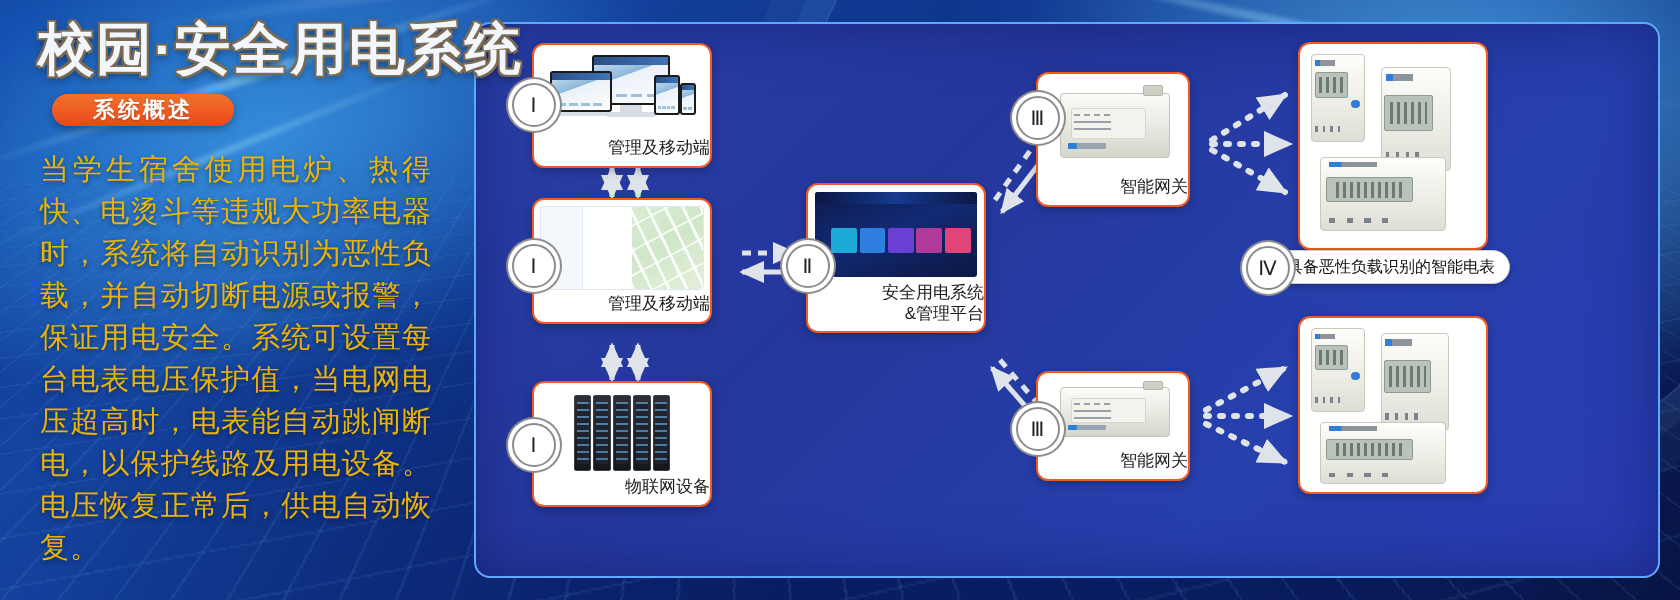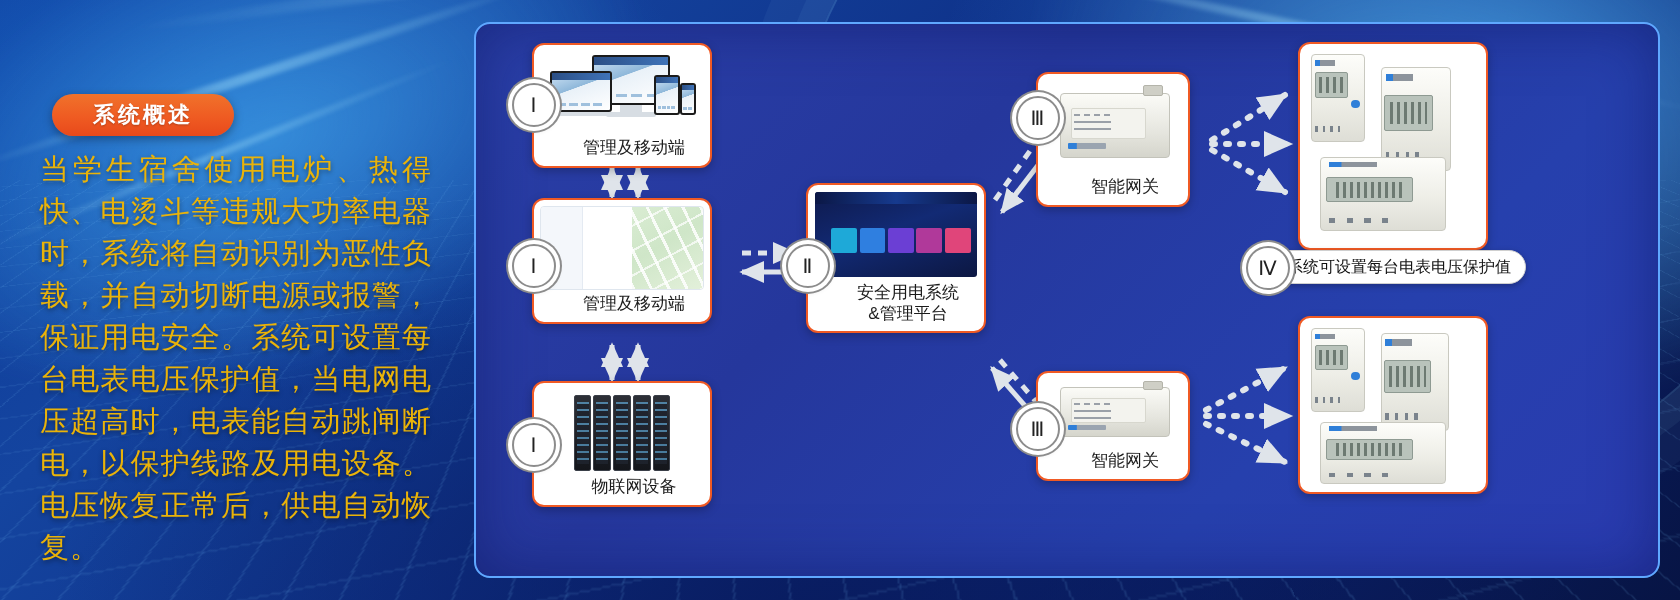--- a/index.html
+++ b/index.html
@@ -50,21 +50,21 @@
     position:absolute; left:38px; top:12px;
     font-size:56px; font-weight:bold; letter-spacing:2px;
     color:#f2f6ff;
     text-shadow:
       -2px -2px 0 #7a6b52, 2px -2px 0 #7a6b52, -2px 2px 0 #7a6b52, 2px 2px 0 #7a6b52,
       0 3px 10px rgba(0,0,0,.55);
     white-space:nowrap;
   }
   #pill {
     position:absolute; left:52px; top:94px;
-    width:182px; height:42px; border-radius:21px;
+    width:182px; height:32px; border-radius:21px;
     background: linear-gradient(180deg,#f0722b 0%, #ef5b22 55%, #e8491b 100%);
     color:#fff; font-size:22px; font-weight:bold; letter-spacing:3px;
     display:flex; align-items:center; justify-content:center;
     box-shadow: 0 3px 10px rgba(0,0,0,.35);
     text-shadow: 0 1px 2px rgba(0,0,0,.25);
   }
   #para {
     position:absolute; left:40px; top:148px; width:392px;
     color:#eab308; font-size:29px; line-height:42px; letter-spacing:1px;
     font-family:"DejaVu Serif", serif;
@@ -82,21 +82,21 @@
   }
 
   
   .card {
     position:absolute; background:#fff; border:2px solid #f05a24; border-radius:12px;
     display:flex; flex-direction:column; align-items:center; justify-content:flex-start;
     box-shadow: 0 3px 10px rgba(0,0,0,.25);
   }
   .card .cap {
     position:absolute; bottom:8px; left:0; right:0;
-    text-align:center; color:#1b1b1b; font-size:17px; line-height:21px; font-weight:500;margin-left:24px;
+    text-align:right; color:#1b1b1b; font-size:17px; line-height:21px; font-weight:500;margin-left:24px;
   }
   .card .cap.two { bottom:6px; }
   .thumb { position:absolute; left:0; right:0; top:8px; bottom:34px; display:flex; align-items:center; justify-content:center; }
 
   
   .badge {
     position:absolute; width:44px; height:44px; border-radius:50%;
     background:#fff; border:2px solid #8c8c8c;
     box-shadow: 0 0 0 4px #fff, 0 0 0 6px #8c8c8c, 0 2px 6px rgba(0,0,0,.35);
     display:flex; align-items:center; justify-content:center;
@@ -191,20 +191,21 @@
   <div class="glow2"></div>
   <div class="grid"></div>
   <div class="streak s1"></div>
   <div class="streak s2"></div>
   <div class="streak s3"></div>
   <div class="streak s4"></div>
   <div class="streak s5"></div>
 </div>
 
 <div id="left">
+  <div id="title">校园·安全用电系统</div>
   <div id="pill">系统概述</div>
   <div id="para">当学生宿舍使用电炉、热得快、电烫斗等违规大功率电器时，系统将自动识别为恶性负载，并自动切断电源或报警，保证用电安全。系统可设置每台电表电压保护值，当电网电压超高时，电表能自动跳闸断电，以保护线路及用电设备。电压恢复正常后，供电自动恢复。</div>
 </div>
 
 <div id="panel"></div>
 
 <svg class="layer" viewBox="0 0 1680 600">
   <defs>
     <marker id="ah" viewBox="0 0 10 10" refX="8" refY="5" markerWidth="5.5" markerHeight="5.5" orient="auto-start-reverse">
       <path d="M0,1 L9,5 L0,9 z" fill="#dfe4ea"></path>
@@ -391,16 +392,16 @@
           <div class="case"></div>
           <div class="brand"></div>
           <div class="lcd"></div>
           <div class="leds"></div>
         </div>
     </div>
   </div>
 
   <div id="node4">
     <div class="badge">Ⅳ</div>
-    <span>系统可设置每台电表电压保护值</span>
+    <span>具备恶性负载识别的智能电表</span>
   </div>
 
 </div>
 
 </body></html>

